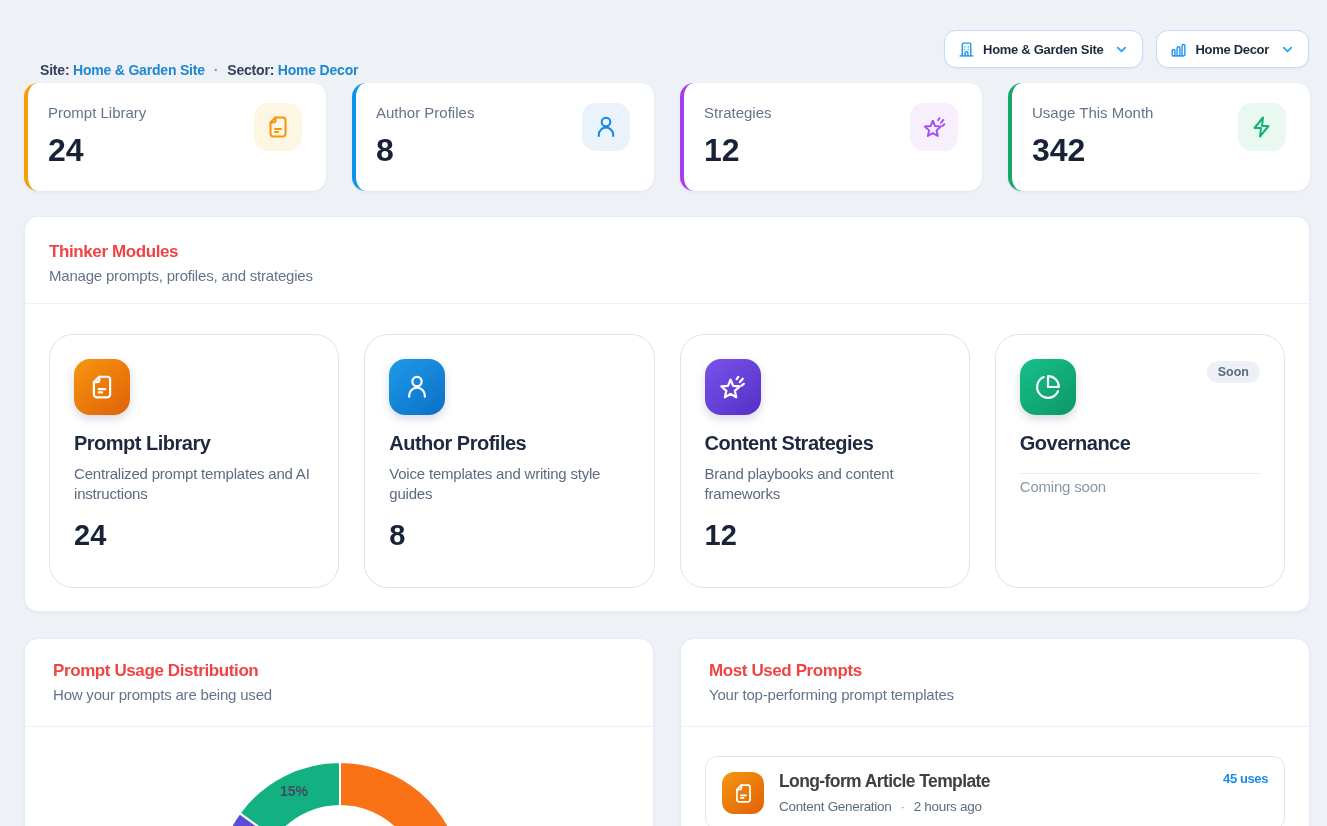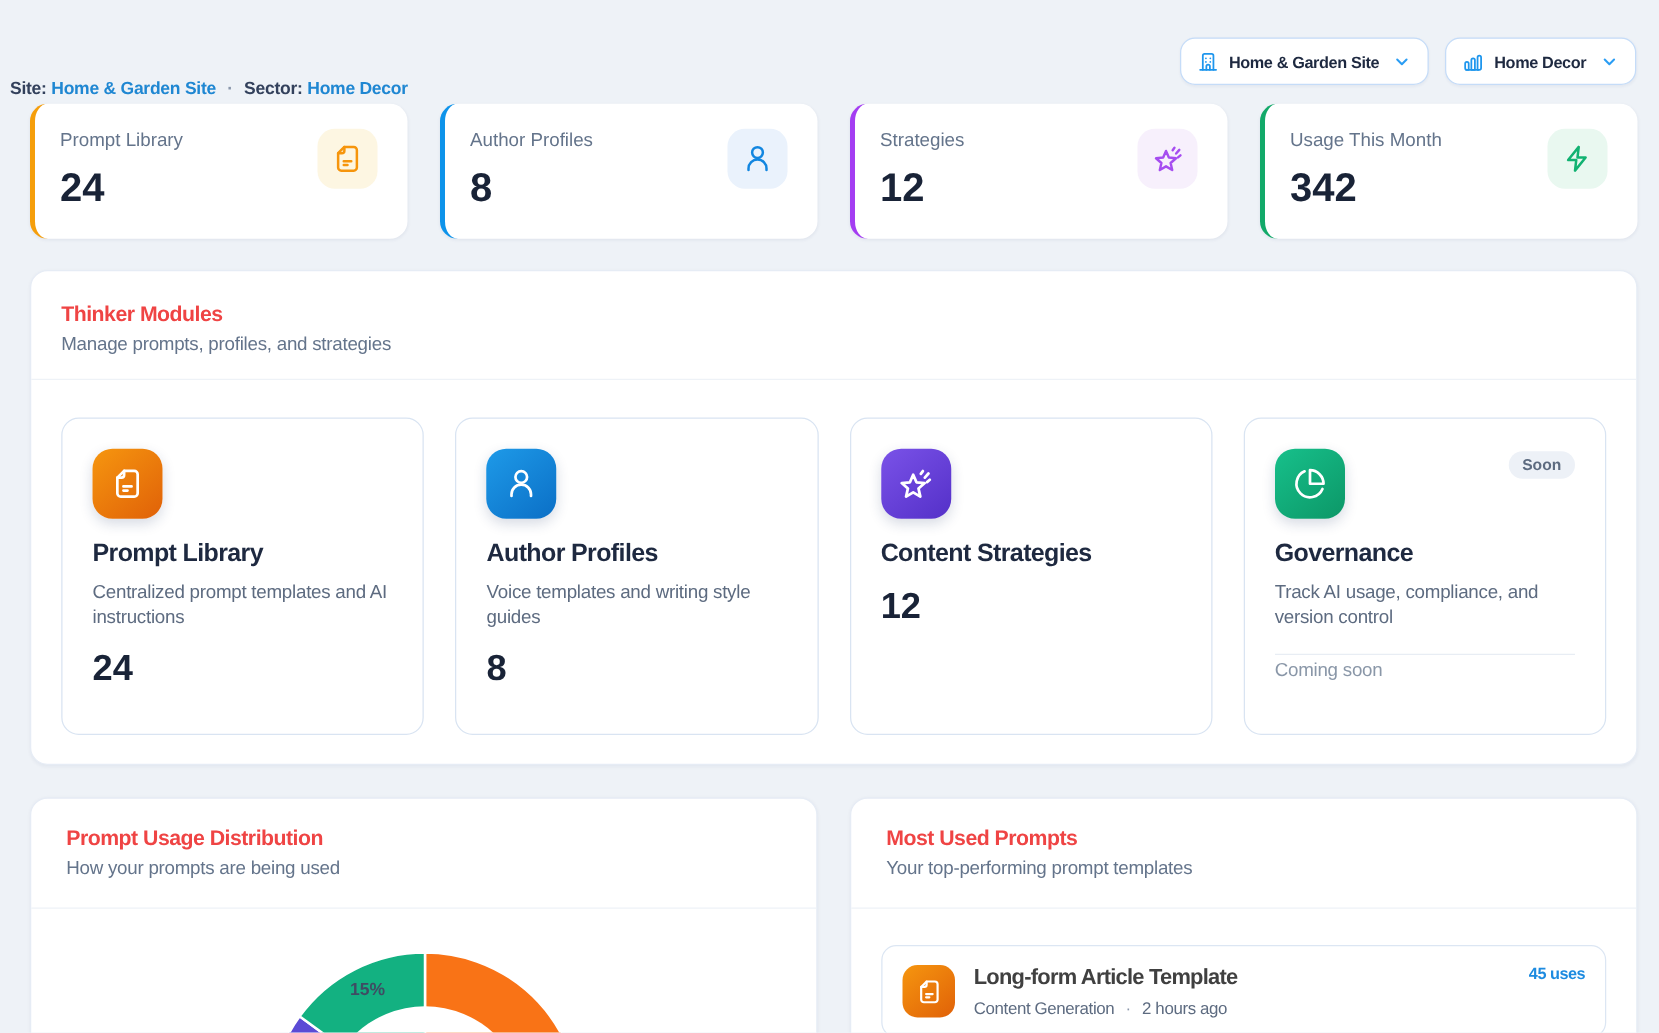--- a/index.html
+++ b/index.html
@@ -1,21 +1,21 @@
 <!DOCTYPE html>
 <html><head>
 <meta charset="utf-8">
 <style>
 *{margin:0;padding:0;box-sizing:border-box}
 html,body{width:1327px;height:826px;overflow:hidden}
 body{background:#eef2f7;font-family:"Liberation Sans",sans-serif;color:#1c2942;position:relative}
 .wrap{position:relative;width:1327px;height:826px}
 
 .h-title{position:absolute;left:24px;top:26px;font-size:24px;line-height:1;font-weight:bold;color:#1e2940}
-.h-sub{position:absolute;left:8px;top:63px;font-size:14px;line-height:1;font-weight:bold;color:#33415c;letter-spacing:-.2px}
+.h-sub{position:absolute;left:40px;top:63px;font-size:14px;line-height:1;font-weight:bold;color:#33415c;letter-spacing:-.2px}
 .h-sub .lnk{color:#1f87d2}
 .h-sub .dot{color:#8a97ab;font-weight:bold;padding:0 9px}
 .hbtns{position:absolute;top:30px;right:18px;display:flex;gap:13px}
 .hbtn{height:38px;background:#fff;border:1px solid #c5dcf8;border-radius:12px;display:flex;align-items:center;padding:0 13px;gap:8px;font-size:13px;letter-spacing:-.3px;font-weight:bold;color:#1e2940;box-shadow:0 1px 2px rgba(30,60,120,.05)}
 .hbtn svg{display:block}
 
 .stats{position:absolute;left:24px;top:83px;width:1286px;display:grid;grid-template-columns:repeat(4,1fr);gap:26px}
 .stat{position:relative;background:#fff;height:108px;border-radius:14px;border-left:4px solid #000;box-shadow:0 1px 3px rgba(23,43,99,.07)}
 .stat.o{border-color:#f59e0b}.stat.b{border-color:#0d93ea}.stat.p{border-color:#a43df2}.stat.g{border-color:#12a969}
 .s-label{position:absolute;left:20px;top:21px;font-size:15px;line-height:1.2;color:#64748b}
@@ -23,21 +23,21 @@
 .s-ico{position:absolute;right:24px;top:20px;width:48px;height:48px;border-radius:14px;display:flex;align-items:center;justify-content:center}
 
 .panel{position:absolute;background:#fff;border:1px solid #e6ecf5;border-radius:14px;box-shadow:0 1px 3px rgba(23,43,99,.05)}
 #modules{left:24px;top:216px;width:1286px;height:396px}
 .p-head{padding:25px 24px 0 24px}
 .p-title{font-size:17px;line-height:20px;font-weight:bold;color:#ef4444;letter-spacing:-.4px}
 .p-sub{font-size:15px;line-height:17px;color:#64748b;margin-top:5px;letter-spacing:-.2px}
 .p-div{border-top:1px solid #eef2f7;margin-top:19px}
 #chart .p-div,#prompts .p-div{margin-top:23px}
 .mod-grid{display:grid;grid-template-columns:repeat(4,1fr);gap:25px;padding:30px 24px 0 24px}
-.mod{position:relative;border:1px solid #d9e4f2;border-radius:14px;height:254px;padding:24px;background:#fff}
+.mod{position:relative;border:1px solid #d9e4f2;border-radius:24px;height:254px;padding:24px;background:#fff}
 .m-ico{width:56px;height:56px;border-radius:16px;display:flex;align-items:center;justify-content:center;box-shadow:0 4px 10px rgba(30,50,100,.18)}
 .m-ico.o{background:linear-gradient(140deg,#f6960f,#e06108)}
 .m-ico.b{background:linear-gradient(140deg,#1e9ae8,#0b6fc6)}
 .m-ico.p{background:linear-gradient(140deg,#7a52e8,#5430c8)}
 .m-ico.g{background:linear-gradient(140deg,#17c08b,#0c9767)}
 .m-title{font-size:20px;line-height:21px;font-weight:bold;color:#1e2940;margin-top:18px;letter-spacing:-.5px}
 .m-desc{font-size:15px;color:#5d6b80;line-height:20px;margin-top:10px;letter-spacing:-.2px}
 .m-val{font-size:29px;line-height:1;font-weight:bold;color:#192337;margin-top:17px}
 .soon{position:absolute;top:26px;right:24px;background:#edf1f7;color:#5d6b80;font-size:12.5px;font-weight:bold;border-radius:99px;padding:4px 11px}
 .m-div{border-top:1px solid #e8edf4;margin-top:19px}
@@ -157,32 +157,32 @@
         <div class="m-val">8</div>
       </div>
       <div class="mod">
         <div class="m-ico p">
             <svg width="31" height="31" viewBox="0 0 32 32" fill="none" stroke="#fff" stroke-width="2.3" stroke-linecap="round" stroke-linejoin="round">
               <path d="M14 8L16.7 14.28L23.51 14.91L18.37 19.42L19.88 26.09L14 22.6L8.12 26.09L9.63 19.42L4.49 14.91L11.3 14.28Z"></path>
               <path d="M20.3 7.3l1.7-2.3M23.6 10.4l3-3.4M25.4 14.1l2.3-1.9"></path>
             </svg>
           </div>
         <div class="m-title">Content Strategies</div>
+        <div class="m-desc">Brand playbooks and content frameworks</div>
         <div class="m-val">12</div>
       </div>
       <div class="mod">
         <div class="m-ico g">
             <svg width="26" height="26" viewBox="0 0 24 24" fill="none" stroke="#fff" stroke-width="2" stroke-linecap="round" stroke-linejoin="round">
               <path d="M21.21 15.89A10 10 0 1 1 8 2.83"></path>
               <path d="M22 12A10 10 0 0 0 12 2v10z"></path>
             </svg>
           </div>
         <div class="soon">Soon</div>
         <div class="m-title">Governance</div>
-        <div class="m-desc">Track AI usage, compliance, and version control</div>
         <div class="m-div"></div>
         <div class="m-coming">Coming soon</div>
       </div>
     </div>
   </div>
 
   <div class="panel" id="chart">
     <div class="b-head">
       <div class="p-title">Prompt Usage Distribution</div>
       <div class="p-sub">How your prompts are being used</div>

